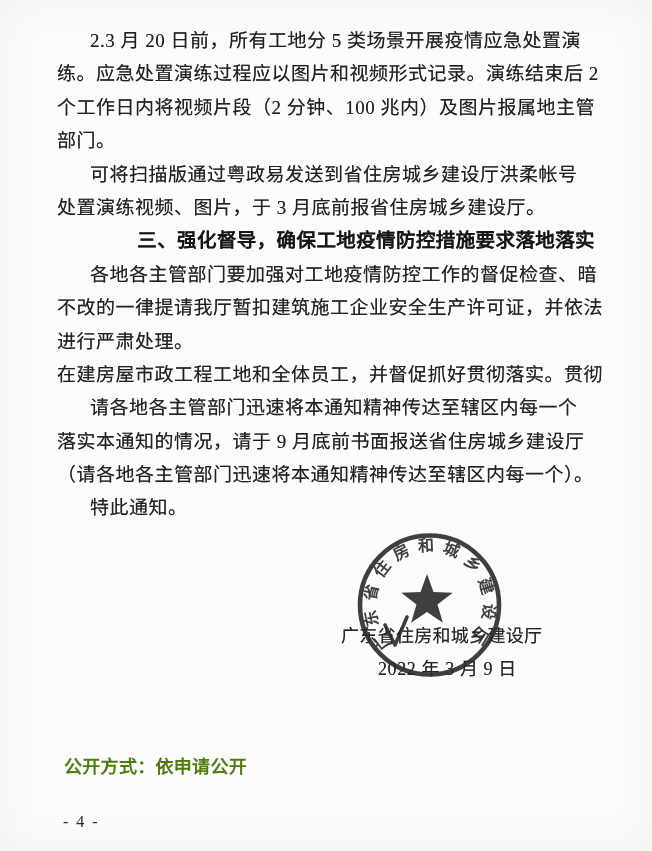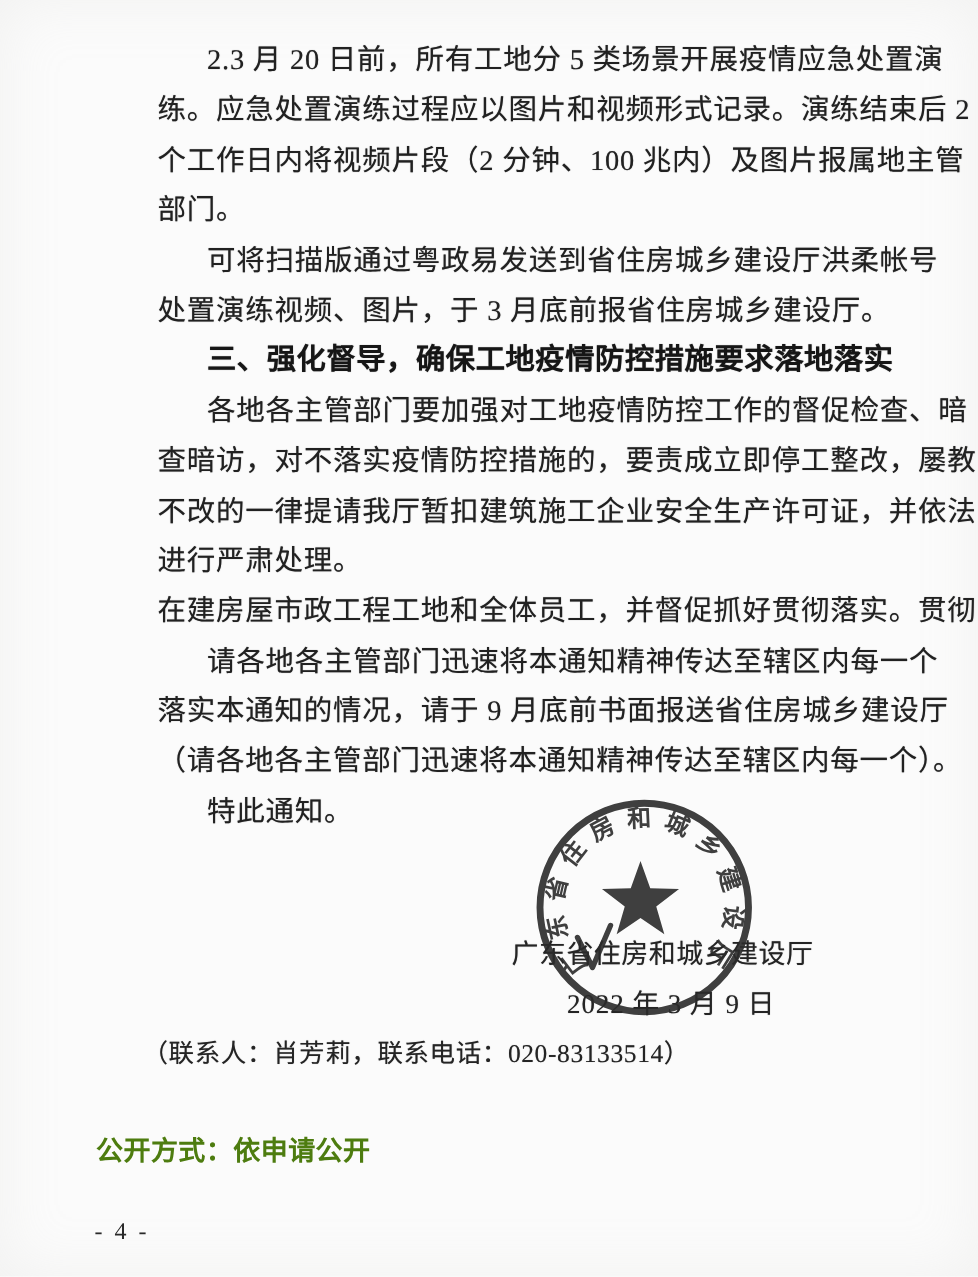--- a/index.html
+++ b/index.html
@@ -23,21 +23,20 @@
     width:538px;
   }
   .line{
     height:33.4px;
     line-height:33.4px;
     font-size:19px;
     letter-spacing:0.5px;
     white-space:pre;
     color:#212121;
     text-shadow:0 0 0.6px rgba(30,30,30,0.55);
-    margin-left:48px;
   }
   .line.indent{ padding-left:33px; }
   .line.heading{
     font-family:"Liberation Sans","DejaVu Sans",sans-serif;
     font-weight:bold;
     font-size:19.5px;
     letter-spacing:0.4px;
     color:#161616;
     text-align:right;
   }
@@ -91,21 +90,20 @@
 
   <div class="body-text">
     <div class="line indent">2.3 月 20 日前，所有工地分 5 类场景开展疫情应急处置演</div>
     <div class="line">练。应急处置演练过程应以图片和视频形式记录。演练结束后 2</div>
     <div class="line">个工作日内将视频片段（2 分钟、100 兆内）及图片报属地主管</div>
     <div class="line">部门。</div>
     <div class="line indent">可将扫描版通过粤政易发送到省住房城乡建设厅洪柔帐号</div>
     <div class="line">处置演练视频、图片，于 3 月底前报省住房城乡建设厅。</div>
     <div class="line indent heading">三、强化督导，确保工地疫情防控措施要求落地落实</div>
     <div class="line indent">各地各主管部门要加强对工地疫情防控工作的督促检查、暗</div>
-    <div class="line">查暗访，对不落实疫情防控措施的，要责成立即停工整改，屡教</div>
     <div class="line">不改的一律提请我厅暂扣建筑施工企业安全生产许可证，并依法</div>
     <div class="line">进行严肃处理。</div>
     <div class="line">在建房屋市政工程工地和全体员工，并督促抓好贯彻落实。贯彻</div>
     <div class="line indent">请各地各主管部门迅速将本通知精神传达至辖区内每一个</div>
     <div class="line">落实本通知的情况，请于 9 月底前书面报送省住房城乡建设厅</div>
     <div class="line">（请各地各主管部门迅速将本通知精神传达至辖区内每一个）。</div>
     <div class="line indent">特此通知。</div>
   </div>
 
   <div class="signature">广东省住房和城乡建设厅</div>
@@ -120,17 +118,16 @@
     <defs>
       <path id="sealTextArc" d="M 43.5,120.2 A 54,54 0 1 1 105.5,120.2" fill="none"></path>
     </defs>
     <text font-size="16" fill="#2b2b2b" letter-spacing="1.5">
       <textPath href="#sealTextArc" startOffset="8" textLength="252">广东省住房和城乡建设厅</textPath>
     </text>
 
     <path d="M30,96 L40,116 L52,88" fill="none" stroke="#2b2b2b" stroke-width="3.6" stroke-linecap="round" stroke-linejoin="round"></path>
   </svg>
 
-  <div class="contact">（联系人：肖芳莉，联系电话：020-83133514）</div>
   <div class="disclosure">公开方式：依申请公开</div>
   <div class="page-number">- 4 -</div>
 
 </div>
 
 </body></html>

